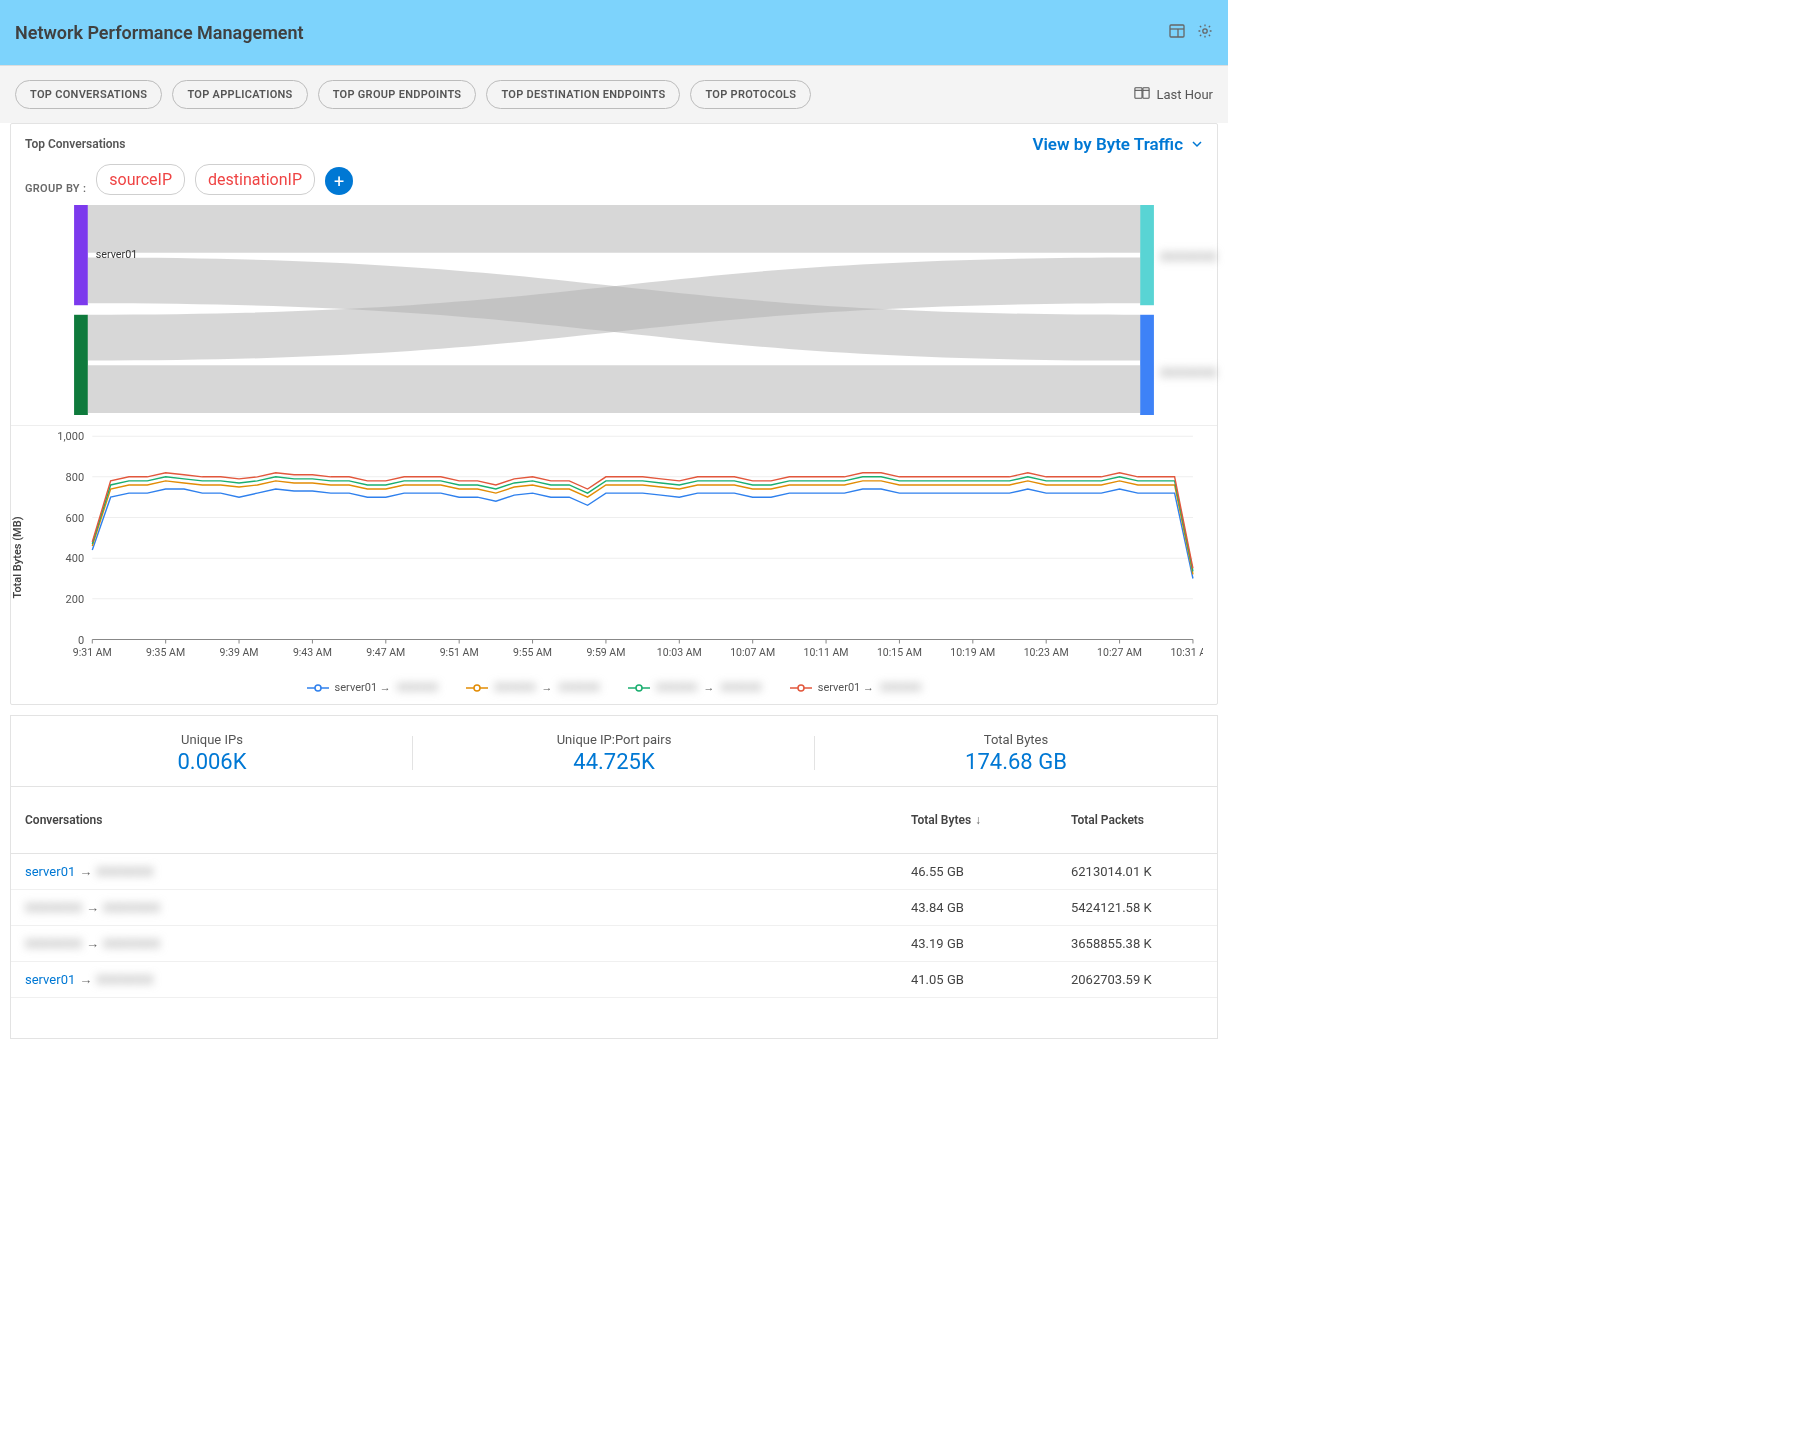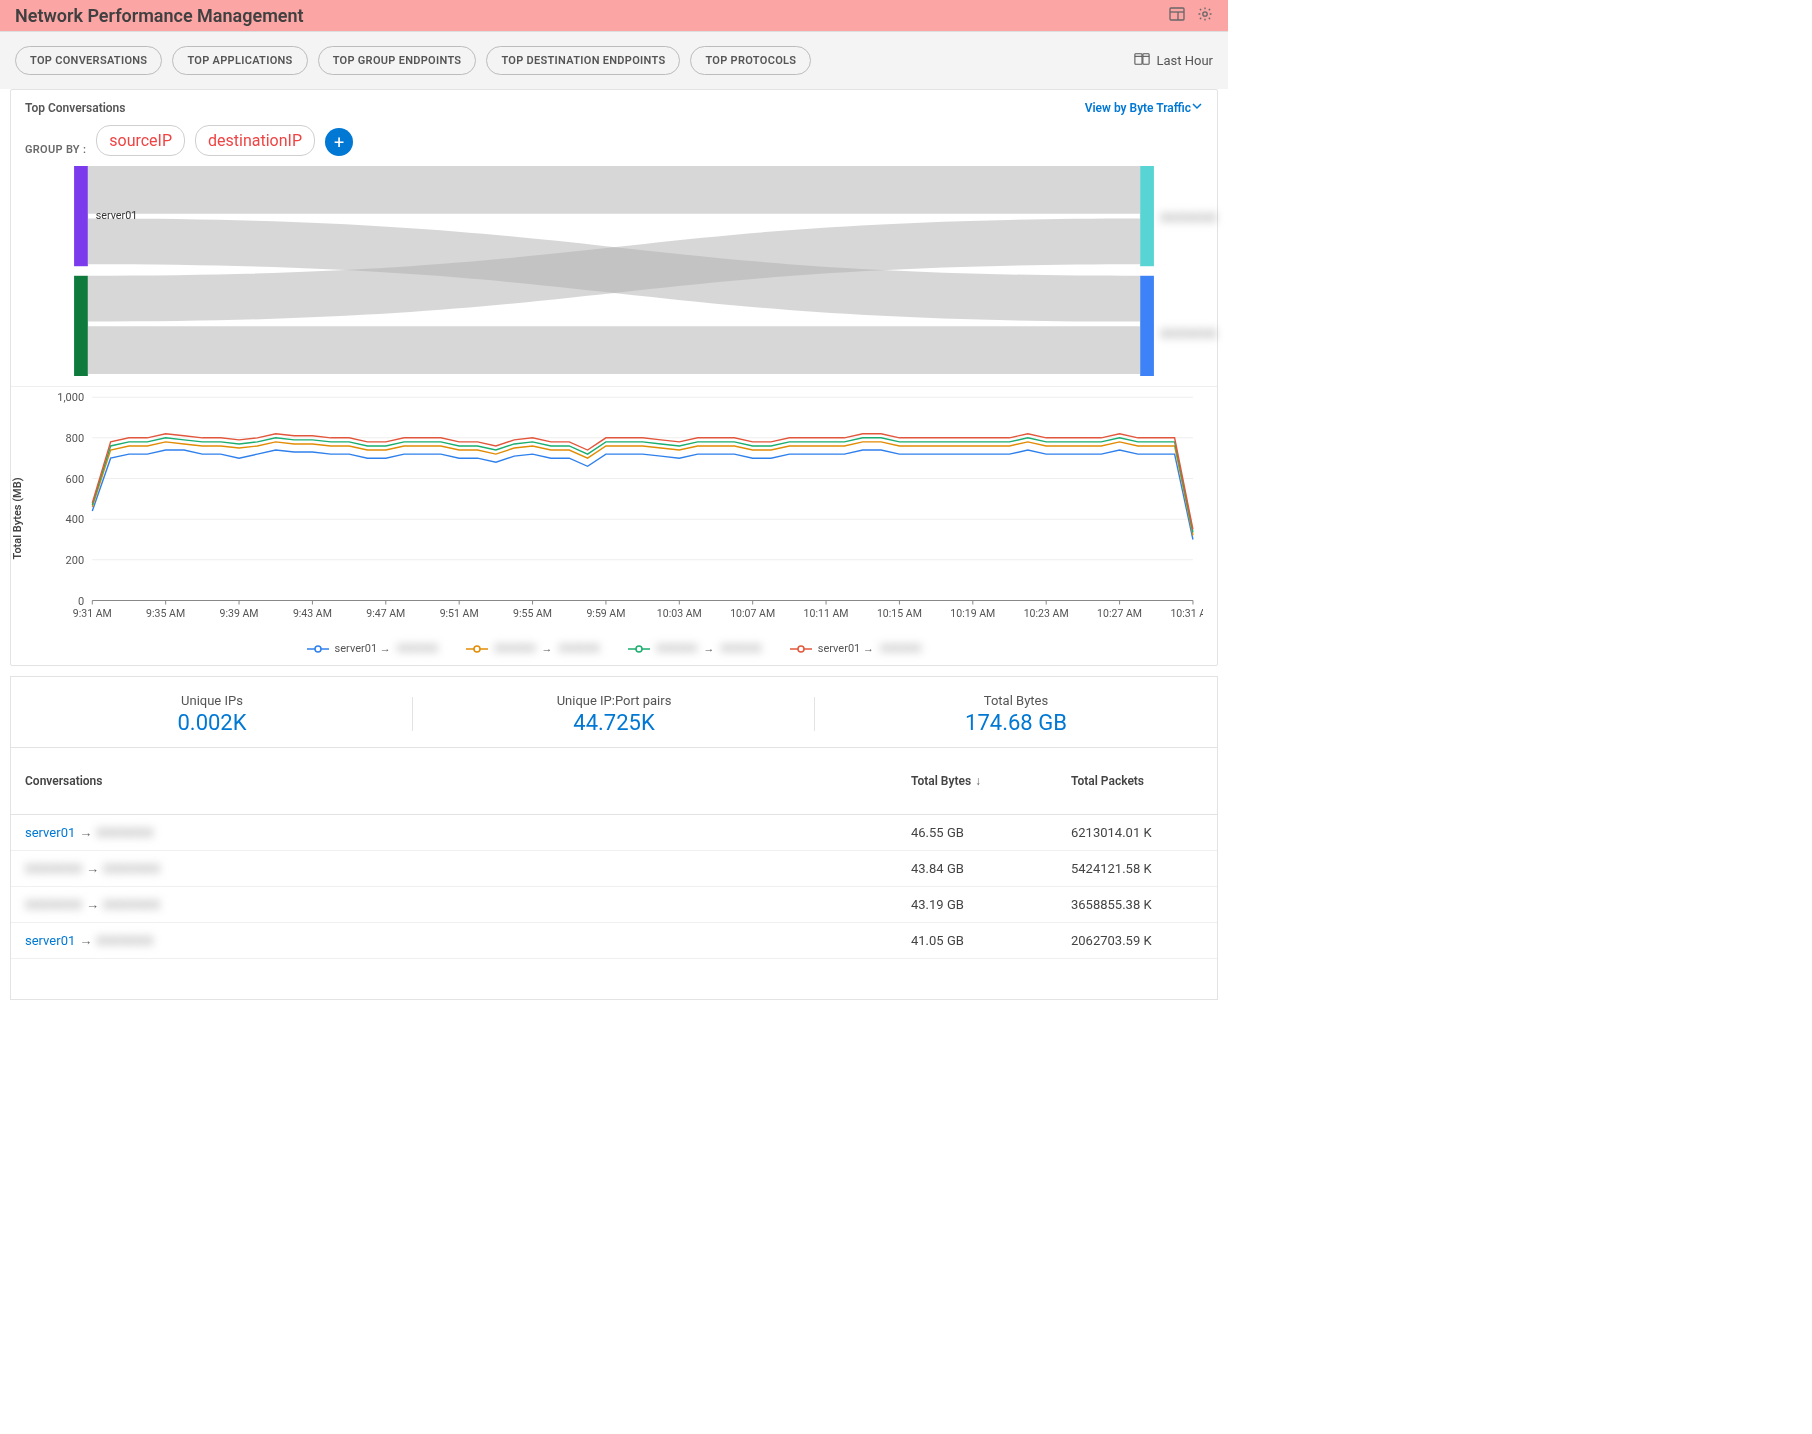--- a/index.html
+++ b/index.html
@@ -1,27 +1,27 @@
 <!DOCTYPE html>
 <html><head>
 <meta charset="utf-8">
 <style>
   *{box-sizing:border-box;margin:0;padding:0;}
   body{font-family:-apple-system,BlinkMacSystemFont,"Segoe UI",Roboto,Arial,sans-serif;background:#FFFFFF;color:#333;font-size:13px;width:1228px;}
-  .header{background:#fca5a5;display:flex;align-items:center;justify-content:space-between;padding:5px 15px;border-bottom:1px solid #ddd;}
+  .header{background:#7dd3fc;display:flex;align-items:center;justify-content:space-between;padding:22px 15px;border-bottom:1px solid #ddd;}
   .header h1{font-size:18px;font-weight:600;color:#404040;}
   .header-icons{display:flex;gap:12px;color:#666;}
   .tabs-bar{display:flex;align-items:center;justify-content:space-between;padding:14px 15px;background:#f4f4f4;}
   .tabs{display:flex;gap:10px;}
   .tab-pill{border:1px solid #bcbcbc;border-radius:16px;padding:7px 14px;font-size:11px;font-weight:600;color:#555;letter-spacing:.3px;cursor:pointer;background:#f4f4f4;}
   .timepicker{display:flex;align-items:center;gap:6px;color:#555;font-size:13px;}
   .panel{margin:0 10px 10px 10px;background:#fff;border:1px solid #e3e3e3;border-radius:2px;}
   .panel-head{display:flex;justify-content:space-between;align-items:center;padding:10px 14px 0 14px;}
   .panel-title{font-size:12px;font-weight:600;color:#555;}
-  .viewby{display:flex;align-items:center;gap:0;color:#0078D4;font-weight:600;font-size:12px;cursor:pointer;}
+  .viewby{display:flex;align-items:center;gap:8px;color:#0078D4;font-weight:600;font-size:17px;cursor:pointer;}
   .groupby-row{display:flex;align-items:flex-end;gap:10px;padding:10px 14px;}
   .groupby-label{font-size:11px;font-weight:600;color:#6a6a6a;letter-spacing:.3px;}
   .chip{border:1px solid #cfcfcf;border-radius:14px;padding:5px 12px;font-size:16px;color:#ef4444;}
   .add-btn{width:28px;height:28px;border-radius:50%;background:#0078D4;color:#fff;display:flex;align-items:center;justify-content:center;font-size:18px;cursor:pointer;}
   .sankey-wrap{position:relative;height:220px;padding:0 14px 10px 14px;}
   .sankey-svg{width:100%;height:100%;}
   .blurred{filter:blur(4px);color:#888;}
   .linechart-wrap{position:relative;height:250px;padding:0 14px 5px 26px;border-top:1px solid #eee;}
   .y-axis-title{position:absolute;left:6px;top:50%;transform:translateX(-50%) rotate(-90deg);transform-origin:center;font-size:11px;font-weight:600;color:#444;white-space:nowrap;}
   .legend-row{display:flex;justify-content:center;gap:28px;padding:6px 0 10px 0;font-size:11px;color:#555;}
@@ -230,21 +230,21 @@
       <span>server01 →</span>
       <span class="blurred">XXXXXX</span>
     </div>
   </div>
 </div>
 
 <div class="stats-panel">
   <div class="stats-row">
     <div class="stat">
       <div class="stat-label">Unique IPs</div>
-      <div class="stat-value">0.002K</div>
+      <div class="stat-value">0.006K</div>
     </div>
     <div class="stat">
       <div class="stat-label">Unique IP:Port pairs</div>
       <div class="stat-value">44.725K</div>
     </div>
     <div class="stat">
       <div class="stat-label">Total Bytes</div>
       <div class="stat-value">174.68 GB</div>
     </div>
   </div>

